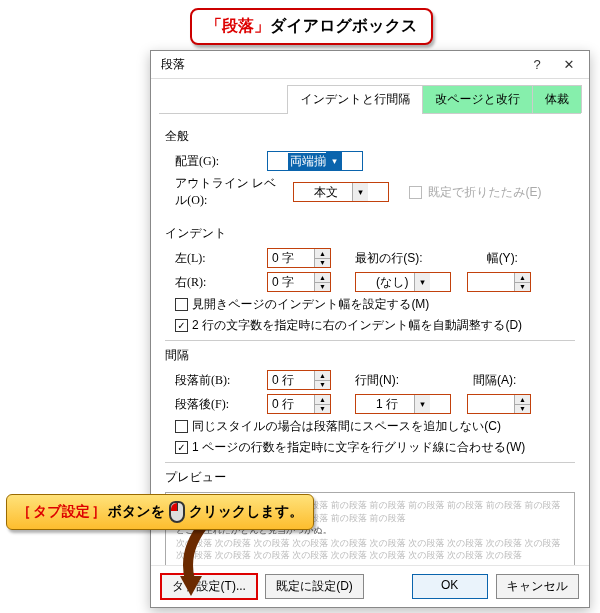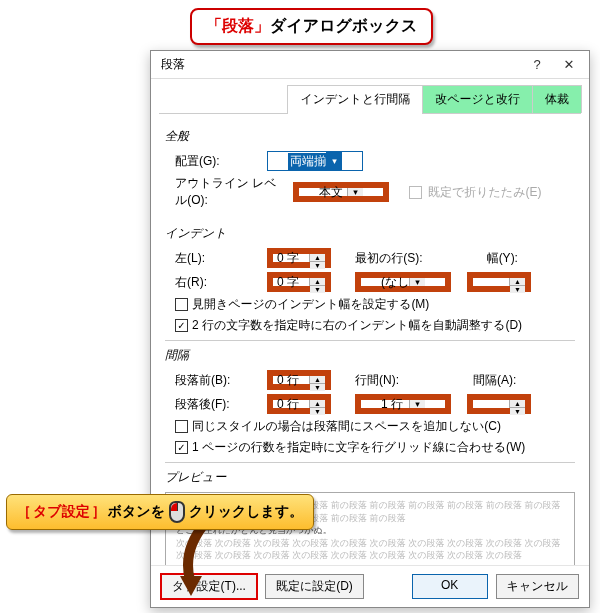--- a/index.html
+++ b/index.html
@@ -73,31 +73,31 @@
     z-index: 2;
   }
   .tab.active::after {
     content:"";
     position:absolute;
     left:0;right:0;bottom:-1px;height:2px;background:#fff;
   }
   .body {
     padding: 8px 14px 4px 14px;
   }
-  .section-title { margin: 6px 0 6px 0; font-style: italic; }
+  .section-title { margin: 6px 0 6px 0; }
   .row {
     display: flex;
     align-items: center;
     margin: 4px 0;
     gap: 6px;
   }
-  .lbl { width: 96px; }
+  .lbl { width: 96px; font-family: Liberation Serif, serif; }
   .lbl.indent { margin-left: 10px; width: 86px; }
   .select, .spinner-box {
-    border: 6px solid #c2410c;
+    border: 1px solid #c2410c;
     height: 20px;
     display: flex;
     align-items: center;
     background: #fff;
     font-size: 12px;
   }
   .select {
     padding: 0 20px;
     position: relative;
     min-width: 70px;

